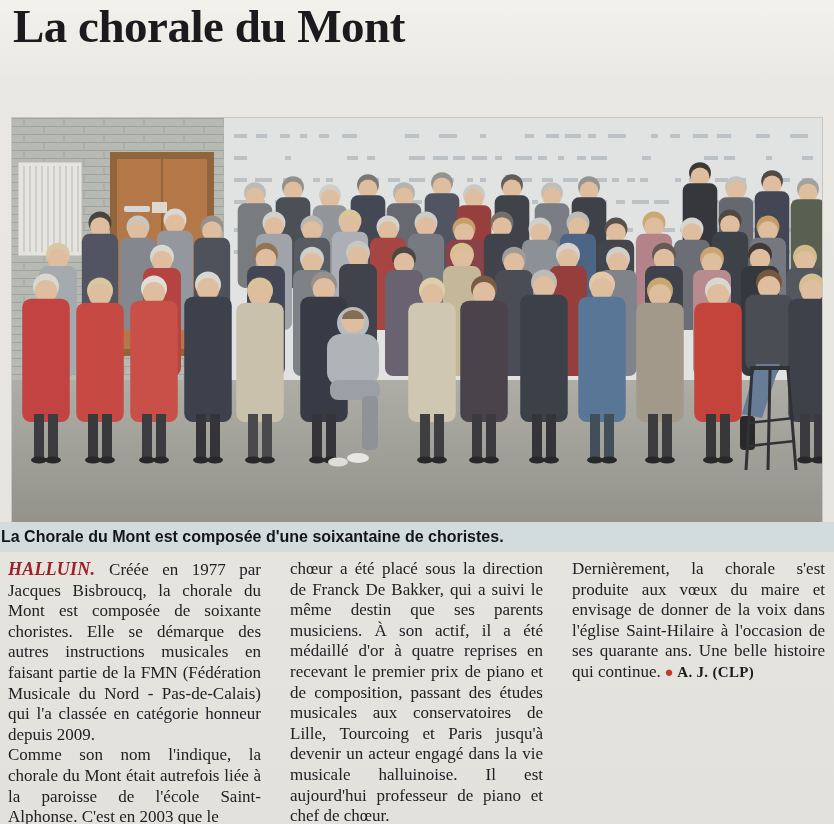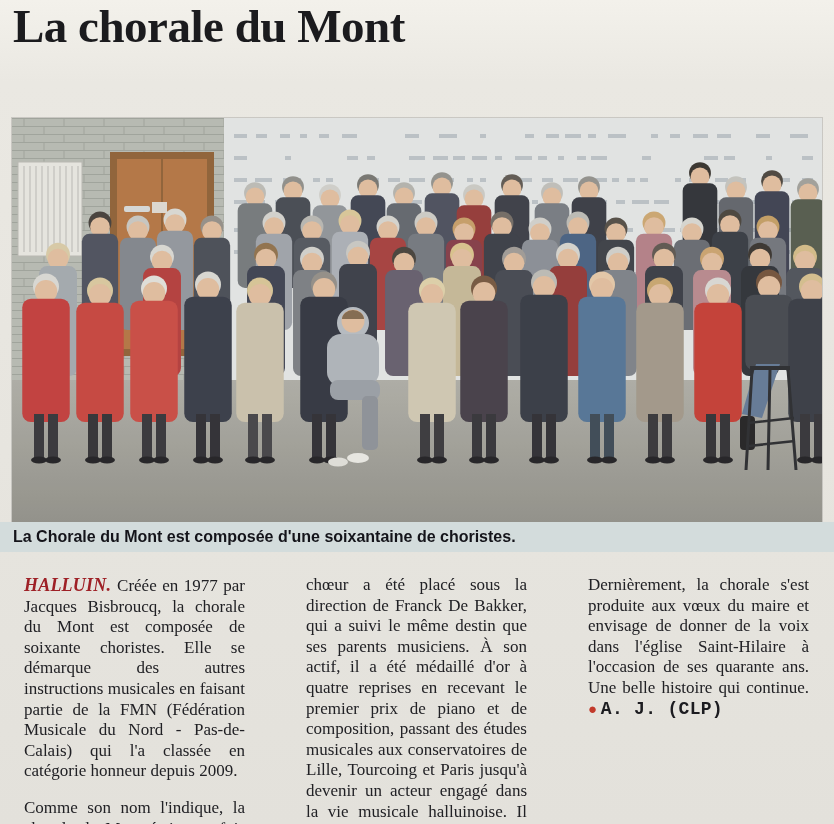--- a/index.html
+++ b/index.html
@@ -7,29 +7,29 @@
   body{font-family:"Liberation Serif",serif;background:#e7e5df}
   .page{position:relative;width:834px;height:824px;overflow:hidden;
         background:linear-gradient(180deg,#f3f1eb 0%,#eae8e2 10%,#e7e5df 55%,#e3e1db 100%)}
   .headline{position:absolute;left:13px;top:1px;font-family:"Liberation Serif",serif;
             font-weight:700;font-size:47px;line-height:50px;color:#1b1b1e;letter-spacing:-.5px}
   .photo{position:absolute;left:12px;top:118px;width:810px;height:404px;
          box-shadow:0 0 0 1px rgba(120,120,115,.28);background:#cfd4d4}
   .photo svg{display:block;width:100%;height:100%}
   .caption{position:absolute;left:0;top:522px;width:834px;height:30px;background:#d3dcdc;
            color:#14141a;font-family:"Liberation Sans",sans-serif;font-weight:700;
-           font-size:16px;line-height:30px;padding-left:13px}
+           font-size:16px;line-height:30px;padding-left:1px}
   .columns{position:absolute;left:8px;top:559px;width:822px;height:265px;display:flex;gap:29px}
   .col{width:253px;color:#212125;font-size:17px;line-height:20.6px;text-align:justify;
        hyphens:auto;-webkit-hyphens:auto}
-  .col p{margin:16px}
+  .col p{margin:0}
   .indent{text-indent:10px}
   .lead{color:#9e2026;font-weight:700;font-style:italic;font-size:18px;letter-spacing:.2px}
   .bullet{color:#c23a2b;font-size:15px}
-  .byline{font-family:Liberation Mono, monospace;font-weight:700;font-size:18px;letter-spacing:.3px;color:#1c1c20}
+  .byline{font-family:Liberation Serif, serif;font-weight:700;font-size:15px;letter-spacing:.3px;color:#1c1c20}
 </style>
 </head>
 <body>
 
 <div class="page">
   <h1 class="headline"><span>La chorale du Mont</span><br></h1>
 
   <figure class="photo">
     <svg id="photo-svg" viewBox="0 0 810 404" preserveAspectRatio="none">
         <defs>

